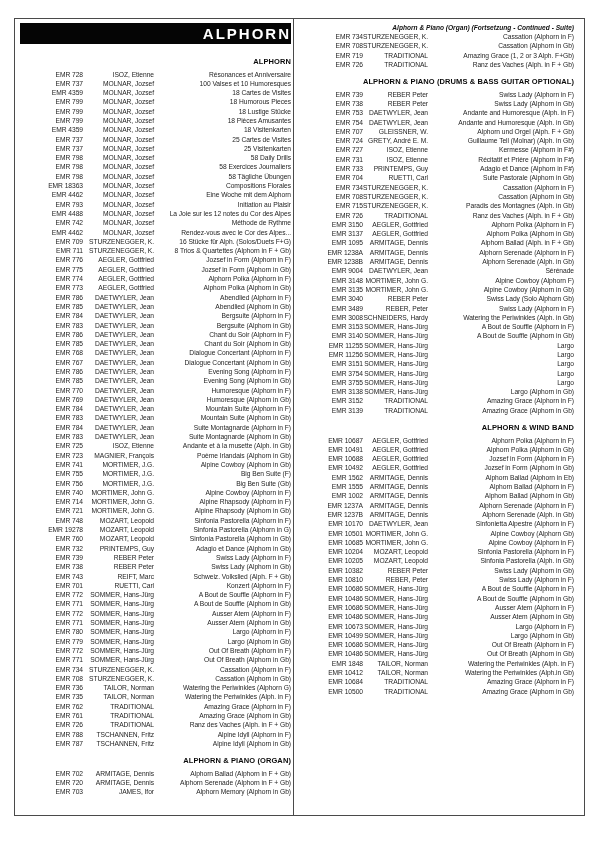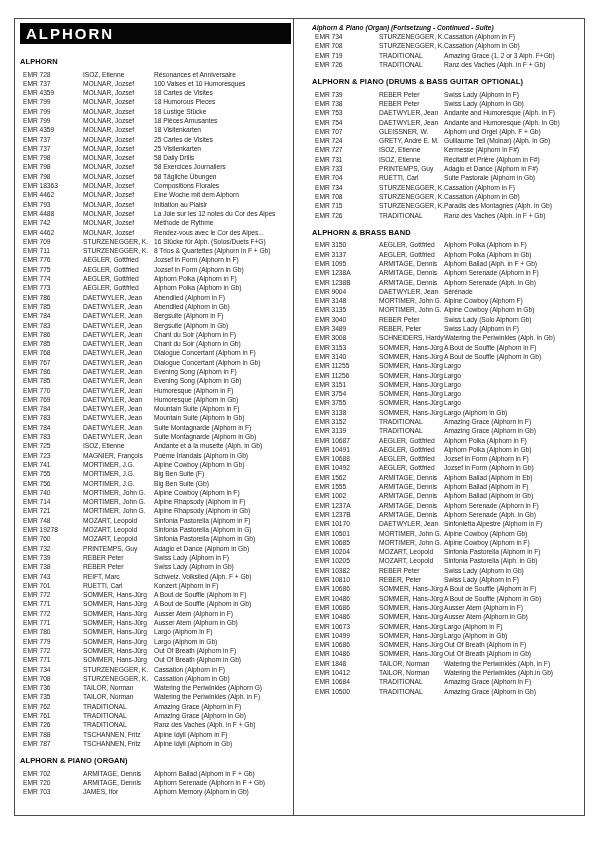--- a/index.html
+++ b/index.html
@@ -3,29 +3,29 @@
 <meta charset="utf-8">
 <style>
   html,body{margin:0;padding:0;}
   body{
     width:600px;height:849px;position:relative;background:#ffffff;
     font-family:"Liberation Sans","DejaVu Sans",sans-serif;
     color:#1c1c1c;-webkit-font-smoothing:antialiased;
   }
   .sheet{
     position:absolute;left:14px;top:18px;width:569px;height:796px;
-    border:1px solid #4a4a4a;background:#fff;
+    border:1px solid #4a4a4a;background:#fff;text-align:right;
   }
   .divider{
     position:absolute;left:278px;top:0;width:0;height:100%;
     border-left:1px solid #4a4a4a;
   }
   .col{position:absolute;top:0;}
   .col-left{left:5px;width:271px;}
-  .col-right{left:297px;width:278px;}
+  .col-right{left:281px;width:278px;}
   .banner{
     margin-top:4px;height:21px;background:#050505;color:#ffffff;
     font-weight:bold;font-size:15px;line-height:21px;padding-left:6px;
     letter-spacing:2px;
   }
   .cont-title{
     margin-top:4px;font-size:6.6px;font-weight:bold;font-style:italic;
     line-height:9px;white-space:nowrap;color:#111;
   }
   .section-header{
@@ -521,21 +521,20 @@
       <div class="row">
         <span>EMR 715</span>
         <span>STURZENEGGER, K.</span>
         <span>Paradis des Montagnes (Alph. in Gb)</span>
       </div>
       <div class="row">
         <span>EMR 726</span>
         <span>TRADITIONAL</span>
         <span>Ranz des Vaches (Alph. in F + Gb)</span>
       </div>
-      <div class="section-header">ALPHORN &amp; BRASS BAND</div>
       <div class="row">
         <span>EMR 3150</span>
         <span>AEGLER, Gottfried</span>
         <span>Alphorn Polka (Alphorn in F)</span>
       </div>
       <div class="row">
         <span>EMR 3137</span>
         <span>AEGLER, Gottfried</span>
         <span>Alphorn Polka (Alphorn in Gb)</span>
       </div>
@@ -627,20 +626,21 @@
       <div class="row">
         <span>EMR 3152</span>
         <span>TRADITIONAL</span>
         <span>Amazing Grace (Alphorn in F)</span>
       </div>
       <div class="row">
         <span>EMR 3139</span>
         <span>TRADITIONAL</span>
         <span>Amazing Grace (Alphorn in Gb)</span>
       </div>
+      <div class="section-header">ALPHORN &amp; WIND BAND</div>
       <div class="row">
         <span>EMR 10687</span>
         <span>AEGLER, Gottfried</span>
         <span>Alphorn Polka (Alphorn in F)</span>
       </div>
       <div class="row">
         <span>EMR 10491</span>
         <span>AEGLER, Gottfried</span>
         <span>Alphorn Polka (Alphorn in Gb)</span>
       </div>

